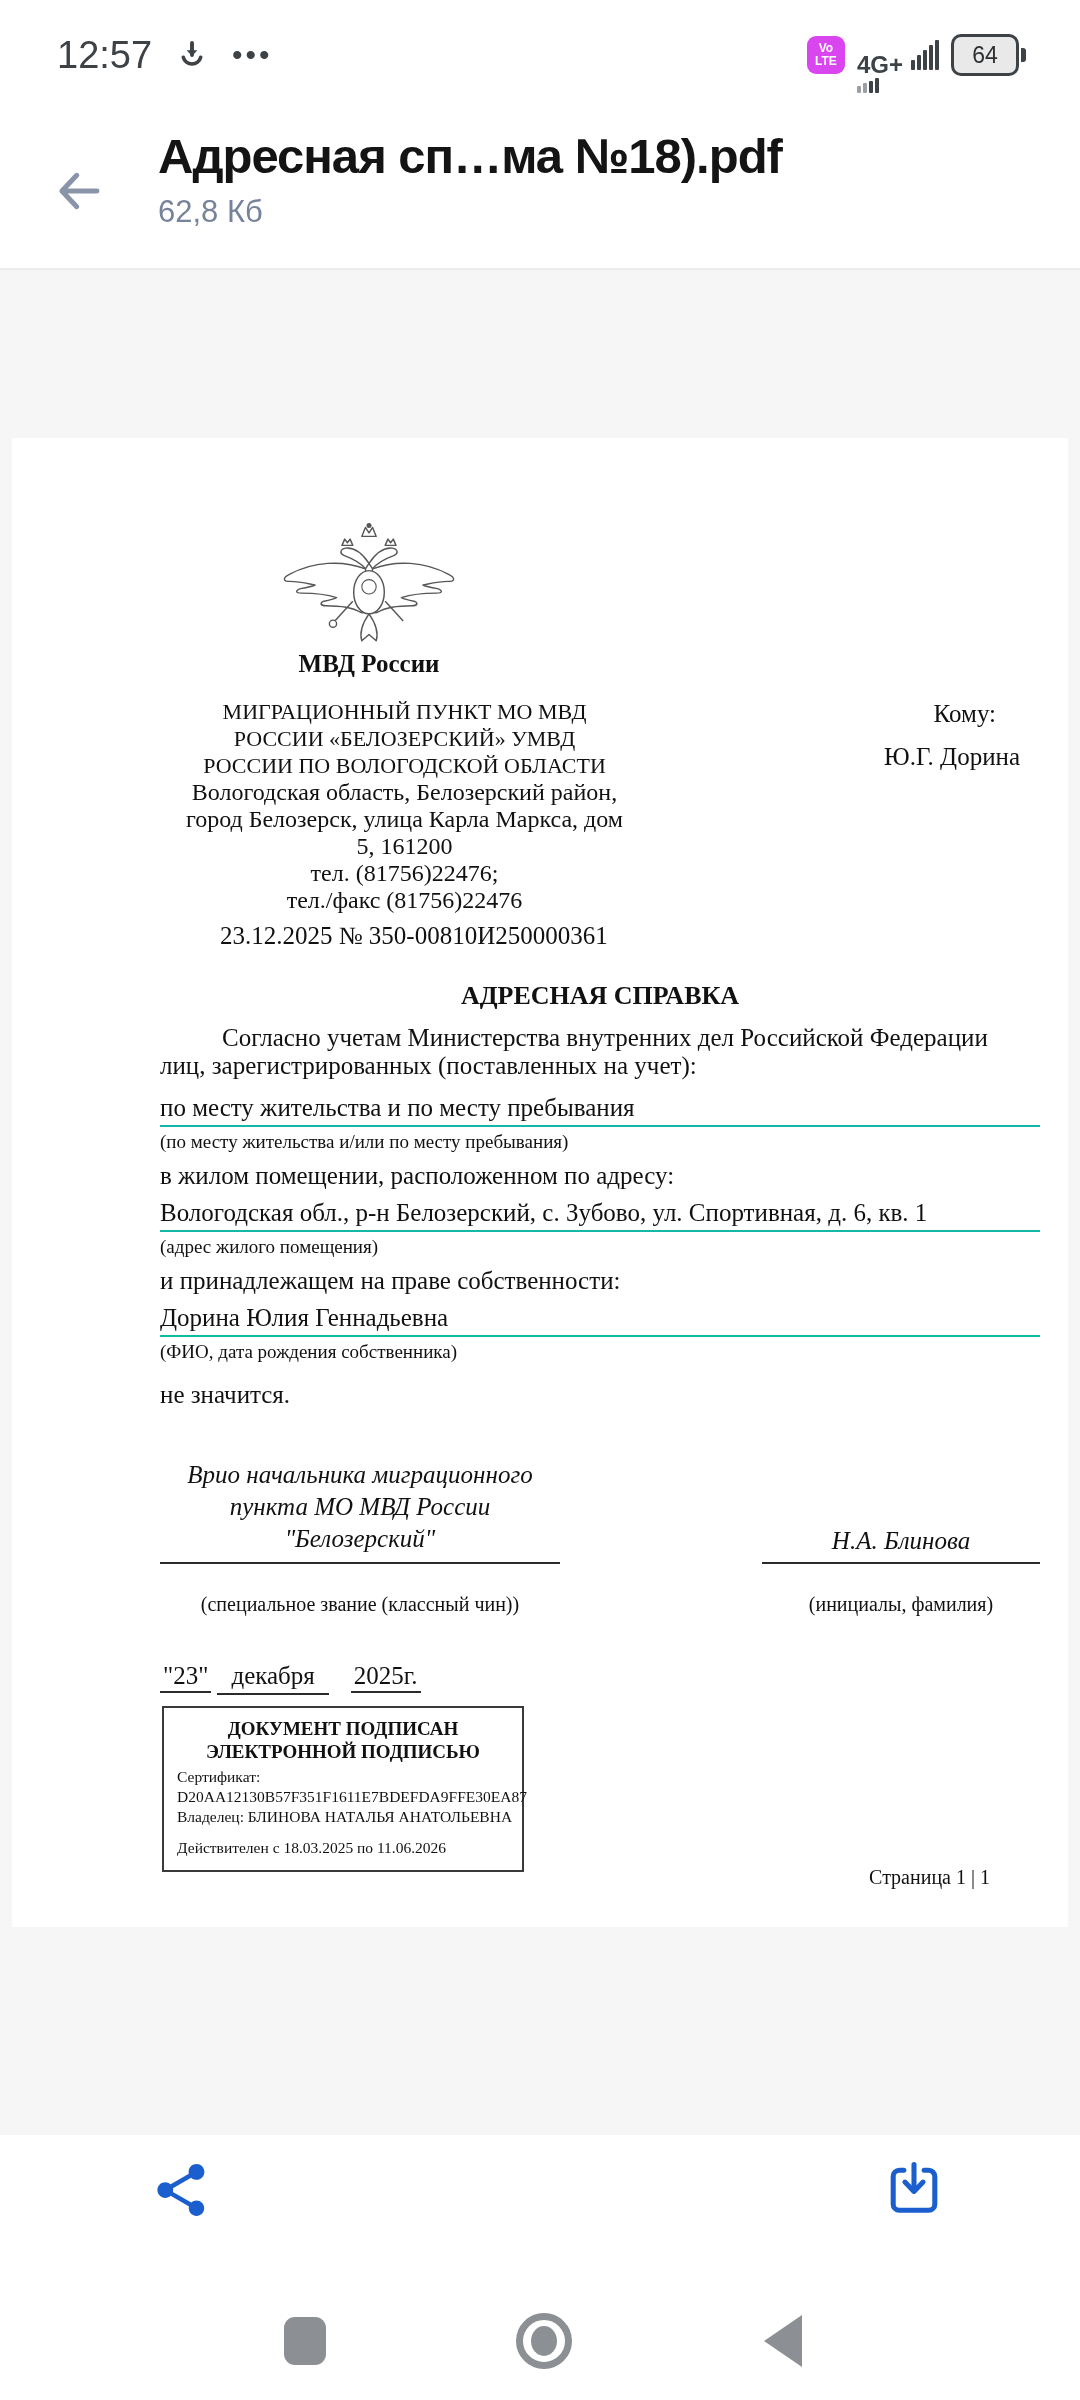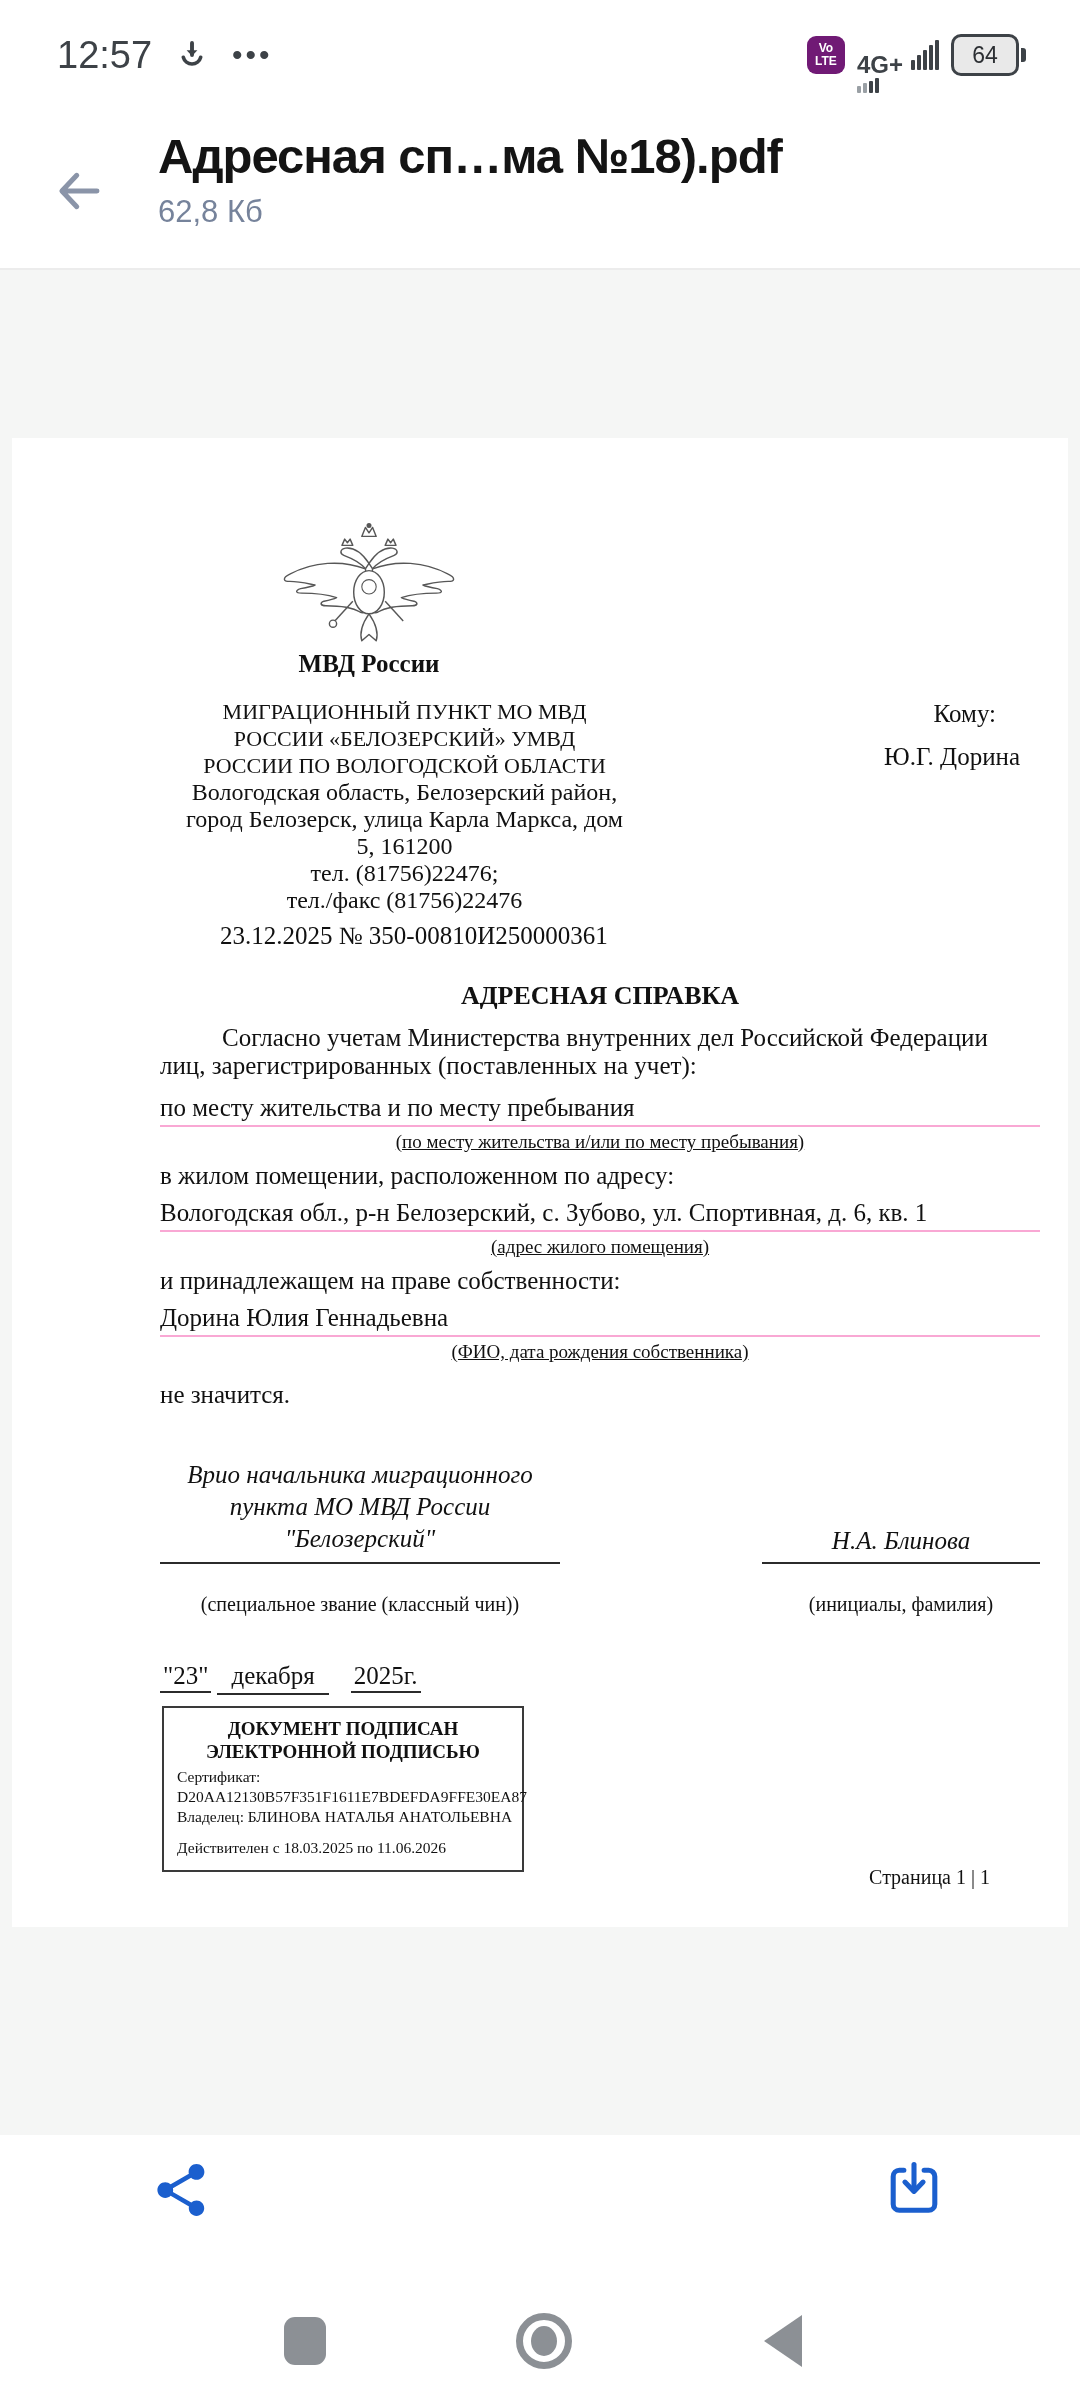--- a/index.html
+++ b/index.html
@@ -7,21 +7,21 @@
           font-family:"Liberation Sans",sans-serif;}
 
   
   .status-bar{position:absolute;top:0;left:0;width:1080px;height:110px;background:#fff;
               display:flex;align-items:center;justify-content:space-between;
               padding:0 54px 0 57px;box-sizing:border-box;}
   .sb-left{display:flex;align-items:center;gap:22px;}
   .sb-time{font-size:38px;color:#3d4247;letter-spacing:0;}
   .sb-dots{font-size:30px;color:#3d4247;letter-spacing:3px;line-height:1;}
   .sb-right{display:flex;align-items:center;gap:12px;}
-  .volte{width:38px;height:38px;background:#701a75;border-radius:9px;color:#fff;
+  .volte{width:38px;height:38px;background:#d946ef;border-radius:9px;color:#fff;
          display:flex;flex-direction:column;align-items:center;justify-content:center;
          font-size:12px;font-weight:bold;line-height:13px;}
   .net{display:flex;flex-direction:column;align-items:flex-start;margin-right:-4px;}
   .net-label{font-size:24px;font-weight:bold;color:#3d4247;line-height:24px;margin-top:36px;}
   .bars{display:flex;align-items:flex-end;gap:2px;height:30px;}
   .bars.small{height:16px;}
   .bar{width:4px;background:#3d4247;border-radius:1px;}
   .bar.dim{background:#9aa0a5;}
   .battery{position:relative;width:62px;height:36px;border:3px solid #3d4247;border-radius:10px;
            background:#e9e9e9;display:flex;align-items:center;justify-content:center;}
@@ -49,23 +49,23 @@
   .org-caps{font-size:22px;line-height:27px;}
   .org-addr{font-size:24px;line-height:27px;}
   .to-block{position:absolute;left:830px;top:262px;width:180px;text-align:right;font-size:25px;}
   .to-label{padding-right:26px;}
   .to-name{margin-top:15px;padding-right:2px;white-space:nowrap;}
 
   .doc-flow{position:absolute;left:148px;right:28px;top:484px;font-size:25px;line-height:28px;}
   .ref-line{margin-left:60px;font-size:25px;}
   .doc-title{margin-top:32px;text-align:center;font-weight:bold;font-size:26px;}
   .intro1{margin-top:14px;padding-left:62px;}
-  .ufield{border-bottom:2px solid #f9a8d4;padding-bottom:3px;}
+  .ufield{border-bottom:2px solid #14b8a6;padding-bottom:3px;}
   .f-res{margin-top:14px;}
-  .cap{margin-top:3px;text-align:center;font-size:19px;line-height:23px;text-decoration:underline;}
+  .cap{margin-top:3px;text-align:left;font-size:19px;line-height:23px;}
   .lbl{margin-top:9px;}
   .f-addr{margin-top:9px;}
   .f-own{margin-top:9px;}
   .result{margin-top:18px;}
 
   .sig-row{margin-top:50px;display:flex;align-items:flex-end;justify-content:space-between;font-style:italic;}
   .sig-left{width:400px;text-align:center;line-height:32px;border-bottom:2px solid #2b2b2b;padding-bottom:7px;}
   .sig-right{width:278px;text-align:center;border-bottom:2px solid #2b2b2b;padding-bottom:7px;}
   .sig-caps{margin-top:26px;display:flex;justify-content:space-between;}
   .sig-cap-l{width:400px;text-align:center;font-size:20px;}

